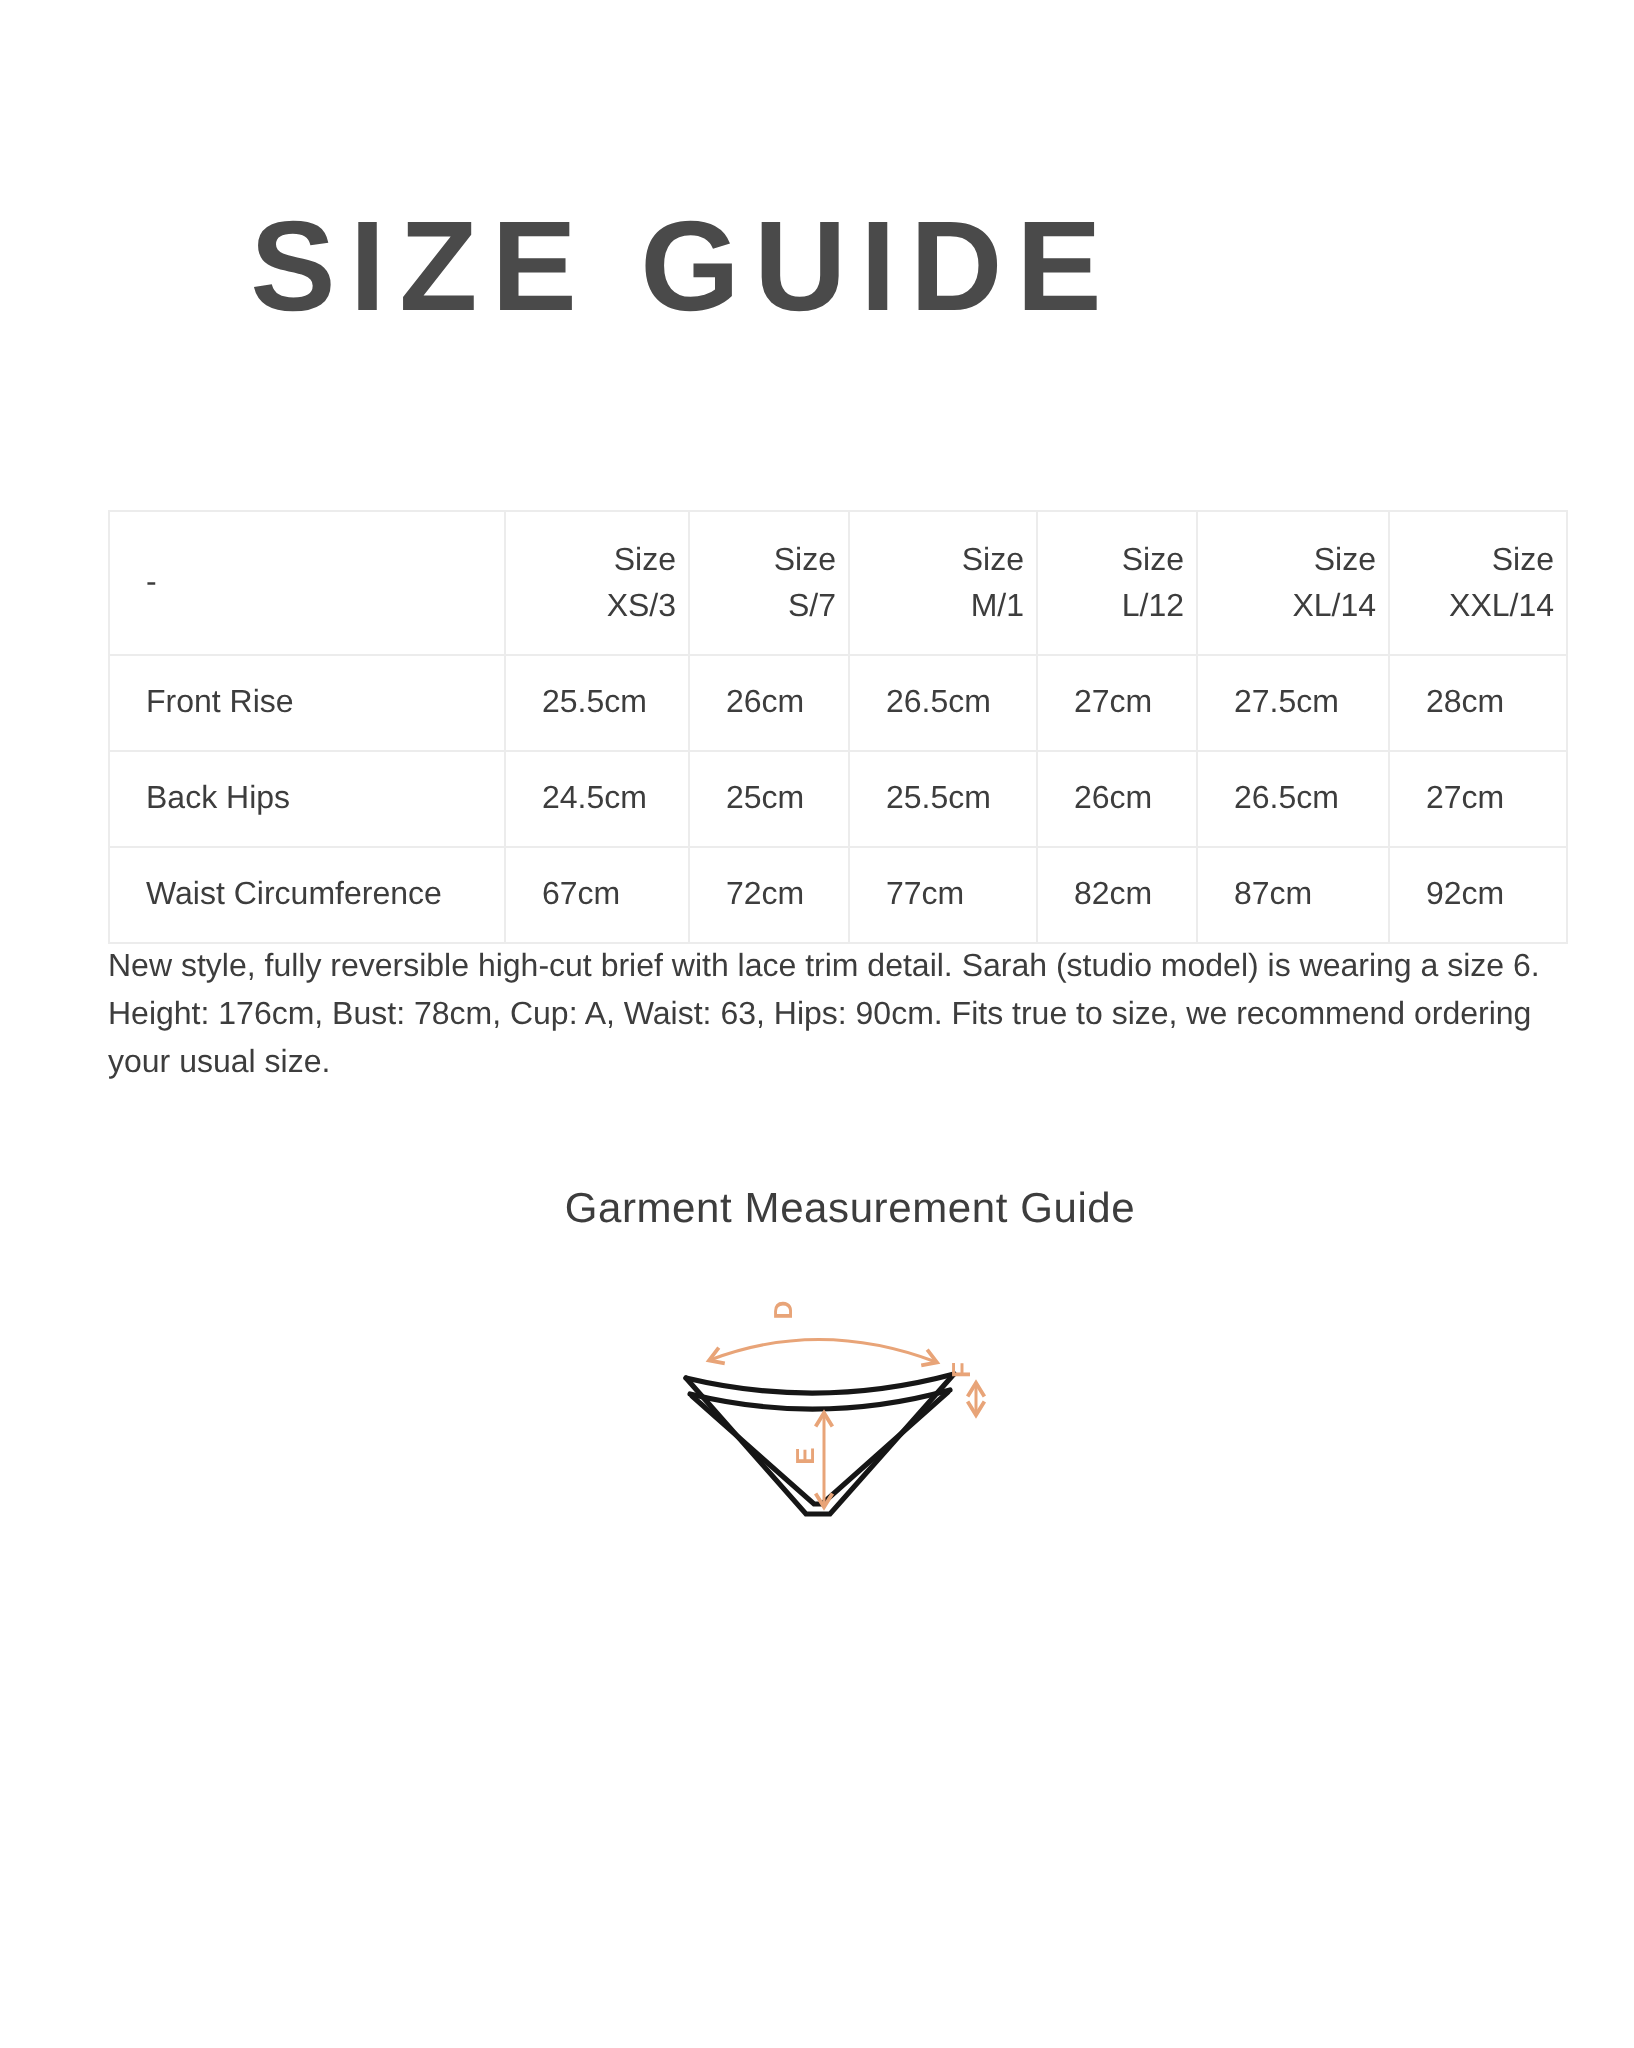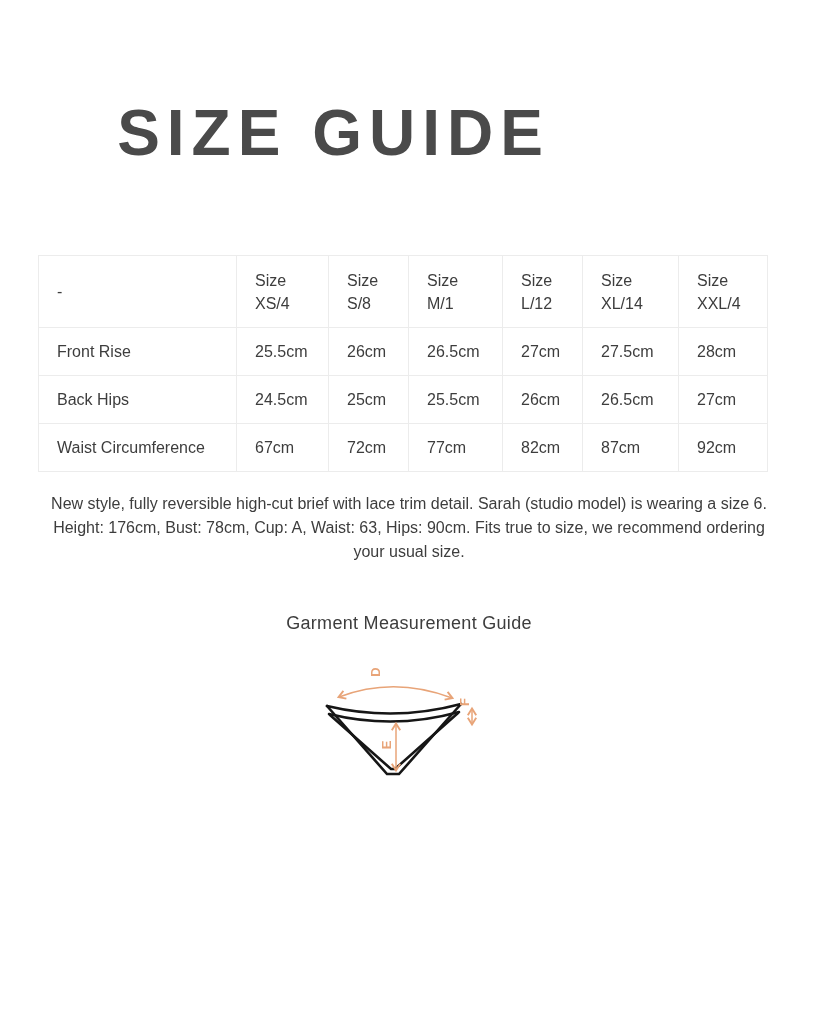--- a/index.html
+++ b/index.html
@@ -4,21 +4,21 @@
 <style>
   * { margin: 0; padding: 0; box-sizing: border-box; }
   html, body { background: #ffffff; }
   body {
     width: 817px;
     height: 1024px;
     font-family: "Liberation Sans", sans-serif;
     color: #3d3d3d;
     overflow: hidden;
   }
-  .page { width: 667px; }
+  .page { width: 667px; padding-left: 16px; }
 
   h1.title {
     margin-top: 100px;
     text-align: center;
     font-size: 64px;
     line-height: 1.05;
     font-weight: 600;
     letter-spacing: 7px;
     color: #4a4a4a;
   }
@@ -36,35 +36,33 @@
     font-weight: 400;
     font-size: 16px;
     text-align: left;
     padding-left: 18px;
     padding-right: 6px;
     color: #3d3d3d;
     vertical-align: middle;
   }
   table.size-table thead th { height: 72px; }
   table.size-table tbody td { height: 48px; }
-  .hline { display: block; line-height: 23px; }
+  .hline { display: block; line-height: 23px; text-align: right; }
 
   p.description {
-    margin-top: 20px;
     font-size: 16px;
     line-height: 24px;
     color: #3d3d3d;
     width: 742px;
-    text-align: center;
   }
 
   h2.guide-heading {
     margin-top: 49px;
     text-align: center;
-    font-size: 18px;
+    font-size: 21px;
     font-weight: 400;
     color: #3d3d3d;
     letter-spacing: 0.3px;
   }
 
   .diagram-wrap {
     margin-top: 26px;
     width: 742px;
     display: flex;
     justify-content: center;
@@ -92,41 +90,41 @@
         <col style="width:94px">
           <col style="width:80px">
           <col style="width:96px">
           <col style="width:89px">
       </colgroup>
       <thead>
         <tr>
           <th>-</th>
           <th>
             <span class="hline">Size</span>
-            <span class="hline">XS/4</span>
+            <span class="hline">XS/3</span>
           </th>
           <th>
             <span class="hline">Size</span>
-            <span class="hline">S/8</span>
+            <span class="hline">S/7</span>
           </th>
           <th>
             <span class="hline">Size</span>
             <span class="hline">M/1</span>
           </th>
           <th>
             <span class="hline">Size</span>
             <span class="hline">L/12</span>
           </th>
           <th>
             <span class="hline">Size</span>
             <span class="hline">XL/14</span>
           </th>
           <th>
             <span class="hline">Size</span>
-            <span class="hline">XXL/4</span>
+            <span class="hline">XXL/14</span>
           </th>
         </tr>
       </thead>
       <tbody>
         <tr>
           <td>Front Rise</td>
           <td>25.5cm</td>
           <td>26cm</td>
           <td>26.5cm</td>
           <td>27cm</td>

